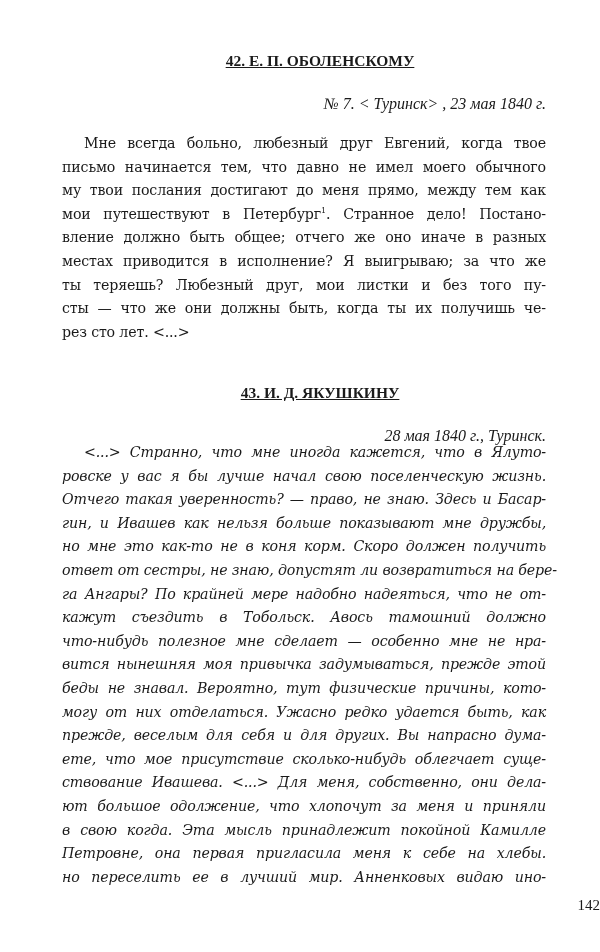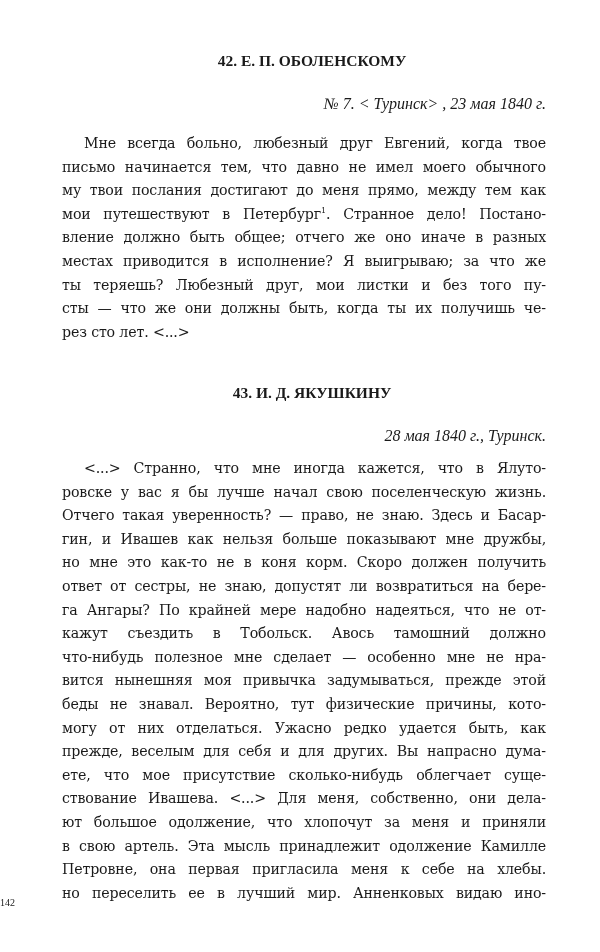--- a/index.html
+++ b/index.html
@@ -2,39 +2,39 @@
 <html><head>
 <meta charset="utf-8">
 <style>
   html, body { margin: 0; padding: 0; }
   body {
     width: 600px; height: 952px; background: #ffffff; position: relative; overflow: hidden;
     font-family: "DejaVu Serif", "Liberation Serif", serif; color: #1a1a1a;
   }
   .page { position: absolute; left: 62px; top: 0; width: 484px; }
   .heading {
-    position: absolute; left: 8px; width: 484px; text-align: center;
-    font-family: "Liberation Serif", serif; font-weight: bold; font-size: 15.5px;
+    position: absolute; left: 16px; width: 484px; text-align: center;
+    font-family: "Liberation Serif", serif; font-weight: bold; font-size: 15.5px; text-decoration: underline;
   }
   .dateline {
     position: absolute; right: 0; font-family: "Liberation Serif", serif; font-style: italic;
     font-size: 16px; text-align: right; white-space: nowrap;
   }
   .para { position: absolute; left: 0; width: 484px; }
   .line {
     height: 23.6px; line-height: 23.6px; font-family: "DejaVu Serif", serif;
     font-size: 14.2px; white-space: nowrap; text-align: justify; text-align-last: justify;
     letter-spacing: -0.15px;
   }
   .line.indent { padding-left: 22px; }
   .line.last { text-align-last: left; }
   .fn { font-size: 8px; vertical-align: super; line-height: 0; }
   .pagenum {
-    position: absolute; left: 0; width: 600px; top: 897px; text-align: left;
-    font-family: "Liberation Serif", serif; font-size: 10px;
+    position: absolute; left: 0; width: 600px; top: 897px; text-align: right;
+    font-family: "Liberation Serif", serif; font-size: 15px;
   }
 </style>
 </head>
 <body>
 
 <div class="page">
 
   <div class="heading" style="top:52px;">42. Е. П. ОБОЛЕНСКОМУ</div>
   <div class="dateline" style="top:95px;">№ 7. &lt; Туринск&gt; , 23 мая 1840 г.</div>
 
@@ -46,36 +46,36 @@
     <div class="line">вление должно быть общее; отчего же оно иначе в разных</div>
     <div class="line">местах приводится в исполнение? Я выигрываю; за что же</div>
     <div class="line">ты теряешь? Любезный друг, мои листки и без того пу-</div>
     <div class="line">сты — что же они должны быть, когда ты их получишь че-</div>
     <div class="line last">рез сто лет. &lt;...&gt;</div>
   </div>
 
   <div class="heading" style="top:384px;">43. И. Д. ЯКУШКИНУ</div>
   <div class="dateline" style="top:427px;">28 мая 1840 г., Туринск.</div>
 
-  <div class="para" style="top:457px;">
+  <div class="para" style="top:441px;font-style:italic;">
     <div class="line indent">&lt;...&gt; Странно, что мне иногда кажется, что в Ялуто-</div>
     <div class="line">ровске у вас я бы лучше начал свою поселенческую жизнь.</div>
     <div class="line">Отчего такая уверенность? — право, не знаю. Здесь и Басар-</div>
     <div class="line">гин, и Ивашев как нельзя больше показывают мне дружбы,</div>
     <div class="line">но мне это как-то не в коня корм. Скоро должен получить</div>
     <div class="line">ответ от сестры, не знаю, допустят ли возвратиться на бере-</div>
     <div class="line">га Ангары? По крайней мере надобно надеяться, что не от-</div>
     <div class="line">кажут съездить в Тобольск. Авось тамошний должно</div>
     <div class="line">что-нибудь полезное мне сделает — особенно мне не нра-</div>
     <div class="line">вится нынешняя моя привычка задумываться, прежде этой</div>
     <div class="line">беды не знавал. Вероятно, тут физические причины, кото-</div>
     <div class="line">могу от них отделаться. Ужасно редко удается быть, как</div>
     <div class="line">прежде, веселым для себя и для других. Вы напрасно дума-</div>
     <div class="line">ете, что мое присутствие сколько-нибудь облегчает суще-</div>
     <div class="line">ствование Ивашева. &lt;...&gt; Для меня, собственно, они дела-</div>
     <div class="line">ют большое одолжение, что хлопочут за меня и приняли</div>
-    <div class="line">в свою артель. Эта мысль принадлежит одолжение Камилле</div>
+    <div class="line">в свою когда. Эта мысль принадлежит покойной Камилле</div>
     <div class="line">Петровне, она первая пригласила меня к себе на хлебы.</div>
     <div class="line">но переселить ее в лучший мир. Анненковых видаю ино-</div>
   </div>
 </div>
 
 <div class="pagenum">142</div>
 
 </body></html>

